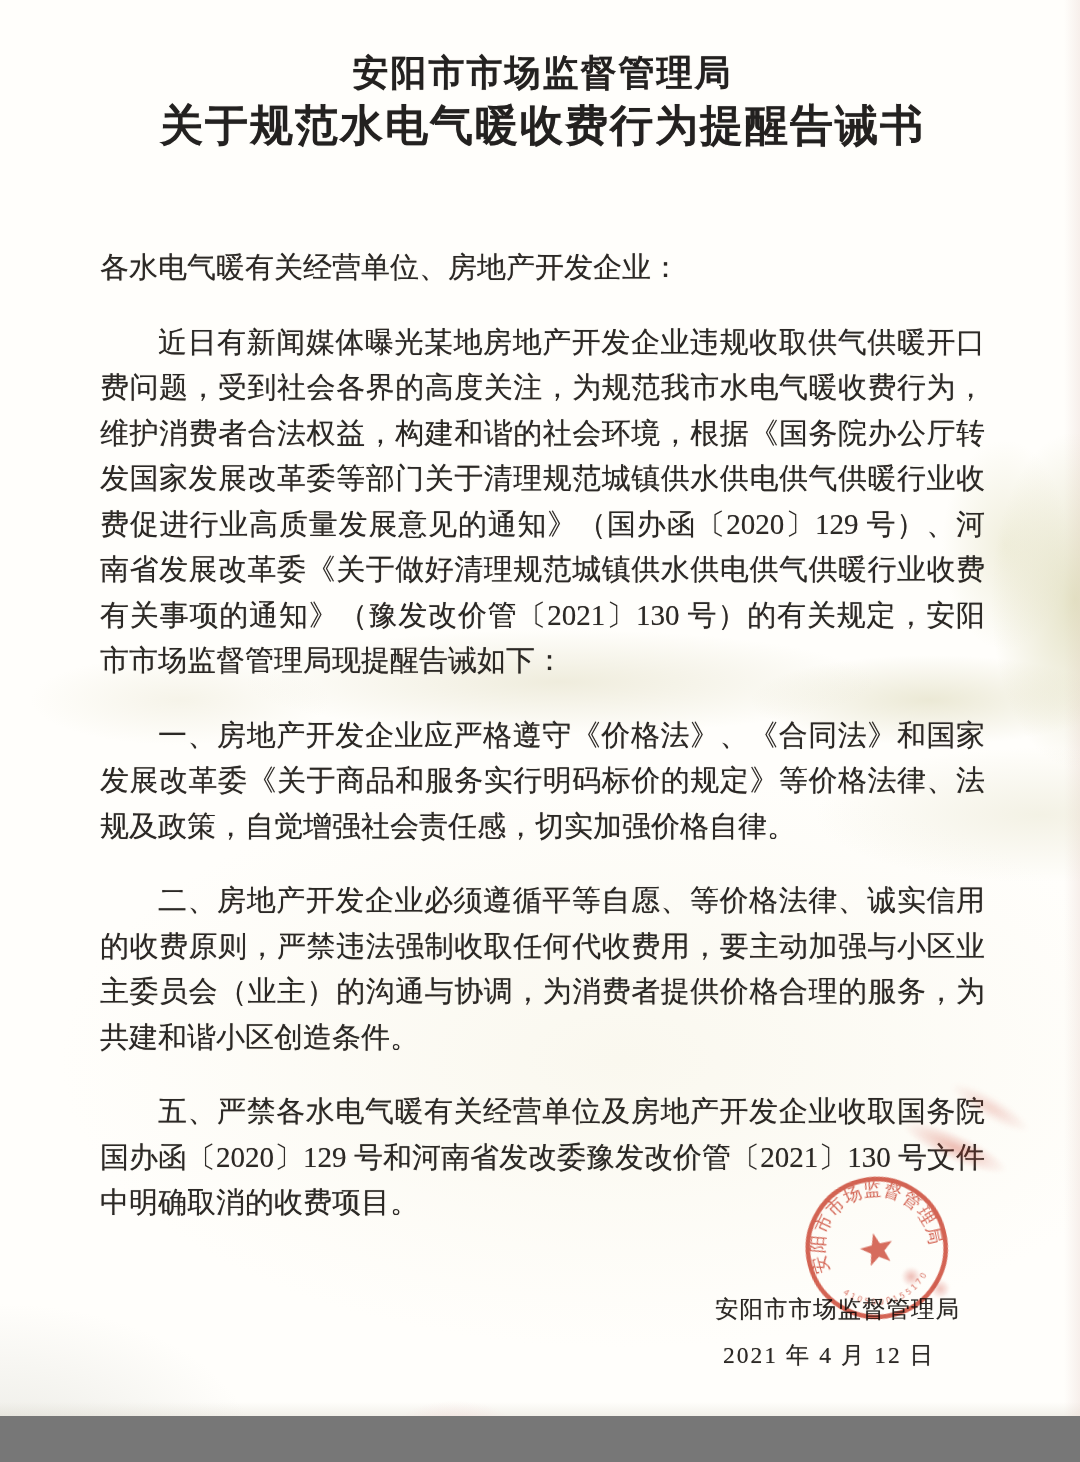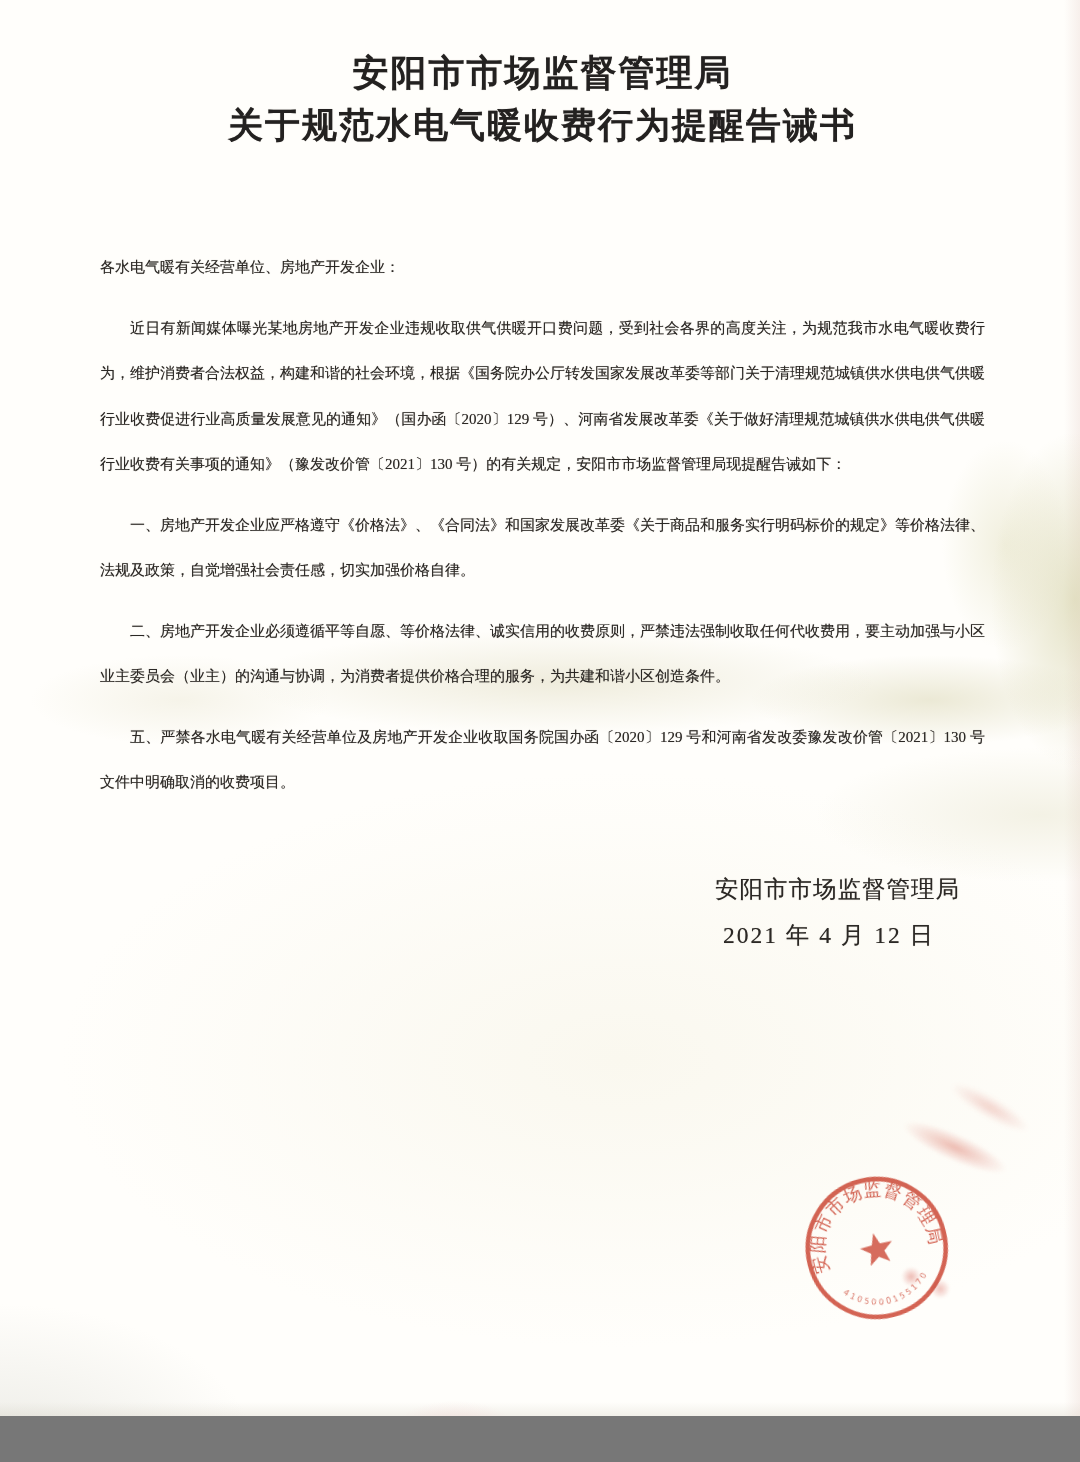--- a/index.html
+++ b/index.html
@@ -32,22 +32,22 @@
   }
   .content{
     position:absolute;left:100px;top:0;width:885px;
     text-align:justify;
   }
   .title{
     text-align:center;font-weight:700;letter-spacing:2px;
     color:#232120;
   }
   .title-line1{font-size:36px;line-height:52px;margin-top:47px;}
-  .title-line2{font-size:35px;line-height:54px;}
-  .body-text{font-size:15px;line-height:45.5px;}
+  .title-line2{font-size:43px;line-height:54px;}
+  .body-text{font-size:29px;line-height:45.5px;}
   .salutation{margin-top:92px;}
   .para{text-indent:2em;}
   .signature-block{font-size:23.5px;line-height:46px;text-align:right;}
   .signature-org{margin-top:60px;padding-right:25px;letter-spacing:1px;}
   .signature-date{padding-right:50px;letter-spacing:2px;}
   
   .content{text-shadow:0 0 .7px rgba(60,52,45,.55);}
 
   .seal{
     position:absolute;left:795px;top:1164px;width:164px;height:170px;

